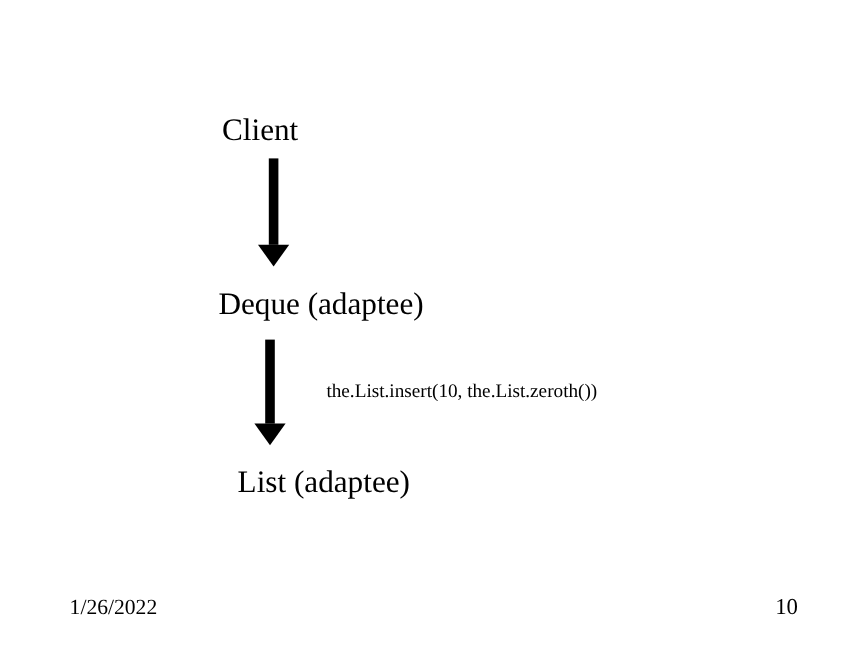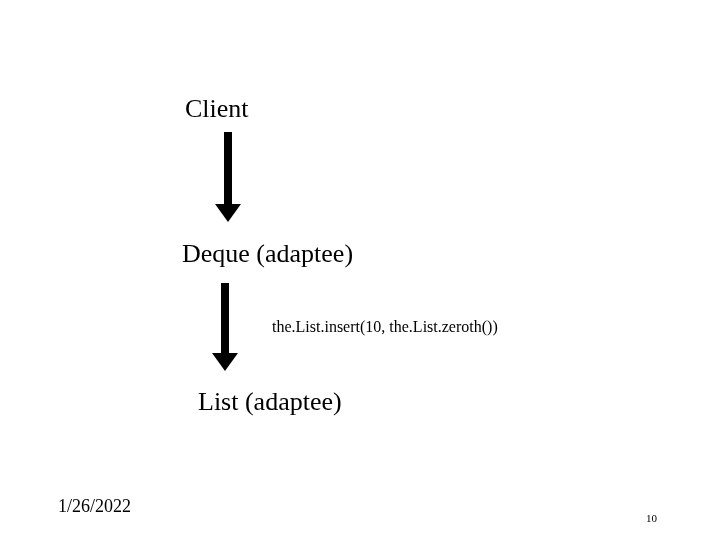--- a/index.html
+++ b/index.html
@@ -63,22 +63,21 @@
     left: 58px;
     top: 496px;
     font-family: "Liberation Serif", serif;
     font-size: 18px;
   }
   .footer-number {
     position: absolute;
     left: 646px;
     top: 496px;
     font-family: "Liberation Serif", serif;
-    font-size: 11px;
-    margin-top: 16px;
+    font-size: 19px;
   }
 </style>
 </head>
 <body>
 
 <div class="slide">
 
   <div class="txt heading" style="left:185px; top:95px;">Client</div>
 
   <div class="arrow" style="left:215px; top:132px; height:90px;">

